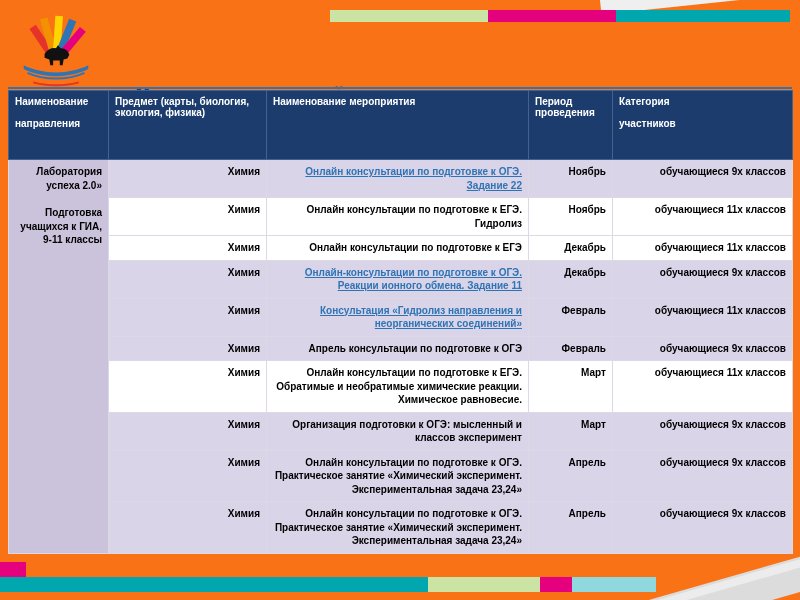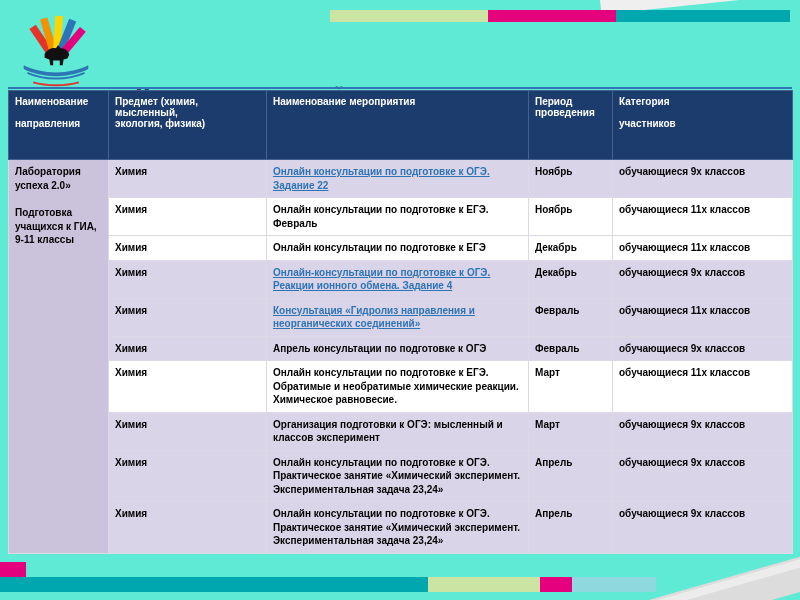--- a/index.html
+++ b/index.html
@@ -1,21 +1,21 @@
 <!DOCTYPE html>
 <html style="--title-blue: #1F3864; --header-bg: #1C3C6E; --band-bg: #DAD4E8; --dir-bg: #CBC3DC; --link-blue: #2E74B5; --teal: #00A7AE; --green: #CBE3A3; --magenta: #E5007D; --cyan: #8FD8DE; --gray-band: #DCDCDC; --rule-blue: #2E75B6;"><head>
 <meta charset="utf-8">
 <style>
   :root{
     --title-blue:#1F3864; --header-bg:#1C3C6E; --band-bg:#DAD4E8; --dir-bg:#CBC3DC;
     --link-blue:#2E74B5; --teal:#00A7AE; --green:#CBE3A3; --magenta:#E5007D;
     --cyan:#8FD8DE; --gray-band:#DCDCDC; --rule-blue:#2E75B6;
   }
   html,body{margin:0;padding:0;background:#fff;}
-  .slide{position:relative;width:800px;height:600px;background:#5eead4;overflow:hidden;
+  .slide{position:relative;width:800px;height:600px;background:#f97316;overflow:hidden;
          font-family:"Liberation Sans",sans-serif;}
   
   .rib{position:absolute;}
   .rib-top-green{left:330px;top:10px;width:158px;height:12px;background:var(--green);}
   .rib-top-magenta{left:488px;top:10px;width:128px;height:12px;background:var(--magenta);}
   .rib-top-teal{left:616px;top:10px;width:174px;height:12px;background:var(--teal);}
   .rib-bl-magenta{left:0;top:562px;width:26px;height:15px;background:var(--magenta);}
   .rib-bot-teal{left:0;top:577px;width:428px;height:15px;background:var(--teal);}
   .rib-bot-green{left:428px;top:577px;width:112px;height:15px;background:var(--green);}
   .rib-bot-magenta{left:540px;top:577px;width:32px;height:15px;background:var(--magenta);}
@@ -29,21 +29,21 @@
   .title{position:absolute;left:95px;top:33px;width:695px;text-align:center;
          color:var(--title-blue);font-weight:bold;font-size:17px;line-height:1.45;white-space:pre-wrap;}
   .title-rule{position:absolute;left:8px;top:87px;width:784px;height:2px;background:var(--rule-blue);}
 
   table.events{position:absolute;left:8px;top:90px;width:784px;border-collapse:collapse;
                table-layout:fixed;}
   table.events th{background:var(--header-bg);color:#fff;font-size:10px;font-weight:bold;
       text-align:left;vertical-align:top;padding:5px 6px;height:58px;white-space:pre-line;
       border:1px solid #44618F;}
   table.events td{font-size:10px;font-weight:bold;color:#000;vertical-align:top;
-      padding:5px 6px;border:1px solid #DDD8E6;line-height:1.35;background:#fff;}
+      padding:5px 6px;border:1px solid #DDD8E6;line-height:1.35;background:#fff;text-align:right;}
   tr.shaded td{background:var(--band-bg);}
   td.direction-cell{background:var(--dir-bg) !important;color:var(--title-blue);
       font-size:10px;white-space:pre-line;}
   td.direction-cell .mt{margin-top:14px;}
   a.link{color:var(--link-blue);text-decoration:underline;cursor:pointer;}
 </style>
 </head>
 <body>
 
 <div class="slide">
@@ -86,54 +86,54 @@
         <col style="width:158px">
         <col style="width:262px">
       <col style="width:84px">
         <col style="width:180px">
     </colgroup>
     <thead>
       <tr>
         <th>Наименование
 
 направления</th>
-        <th>Предмет (химия, мысленный,
+        <th>Предмет (карты, биология,
 экология, физика)</th>
         <th>Наименование мероприятия</th>
         <th>Период
 проведения</th>
         <th>Категория
 
 участников</th>
       </tr>
     </thead>
     <tbody>
         <tr class="shaded">
           <td rowspan="10" class="direction-cell"><div>Лаборатория успеха 2.0»</div><div class="mt">Подготовка учащихся к ГИА,
 9-11 классы</div></td>
           <td>Химия</td>
           <td><a class="link" href="#">Онлайн консультации по подготовке к ОГЭ. Задание 22</a></td>
           <td>Ноябрь</td>
           <td>обучающиеся 9х классов</td>
         </tr>
         <tr>
           <td>Химия</td>
-          <td><span>Онлайн консультации по подготовке к ЕГЭ. Февраль</span></td>
+          <td><span>Онлайн консультации по подготовке к ЕГЭ. Гидролиз</span></td>
           <td>Ноябрь</td>
           <td>обучающиеся 11х классов</td>
         </tr>
         <tr>
           <td>Химия</td>
           <td><span>Онлайн консультации по подготовке к ЕГЭ</span></td>
           <td>Декабрь</td>
           <td>обучающиеся 11х классов</td>
         </tr>
         <tr class="shaded">
           <td>Химия</td>
-          <td><a class="link" href="#">Онлайн-консультации по подготовке к ОГЭ. Реакции ионного обмена. Задание 4</a></td>
+          <td><a class="link" href="#">Онлайн-консультации по подготовке к ОГЭ. Реакции ионного обмена. Задание 11</a></td>
           <td>Декабрь</td>
           <td>обучающиеся 9х классов</td>
         </tr>
         <tr class="shaded">
           <td>Химия</td>
           <td><a class="link" href="#">Консультация «Гидролиз направления и неорганических соединений»</a></td>
           <td>Февраль</td>
           <td>обучающиеся 11х классов</td>
         </tr>
         <tr class="shaded">

